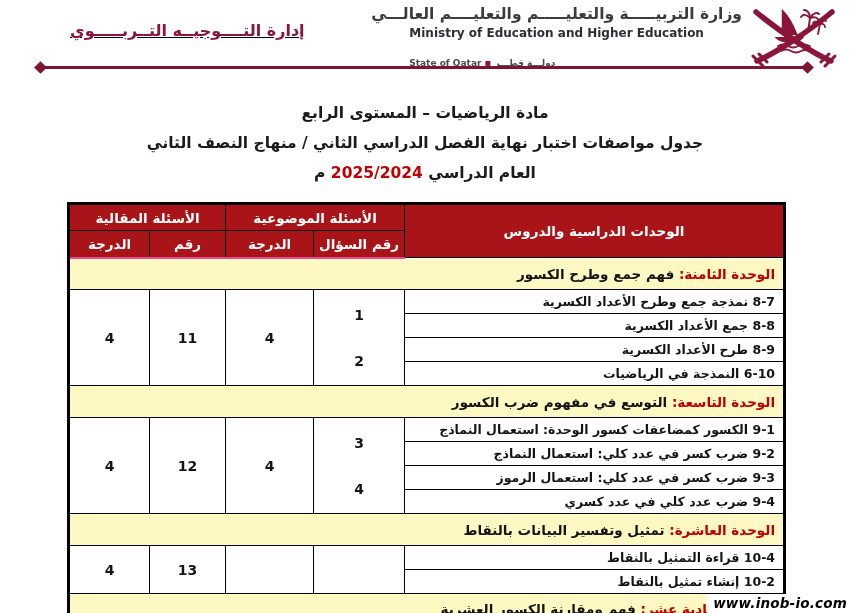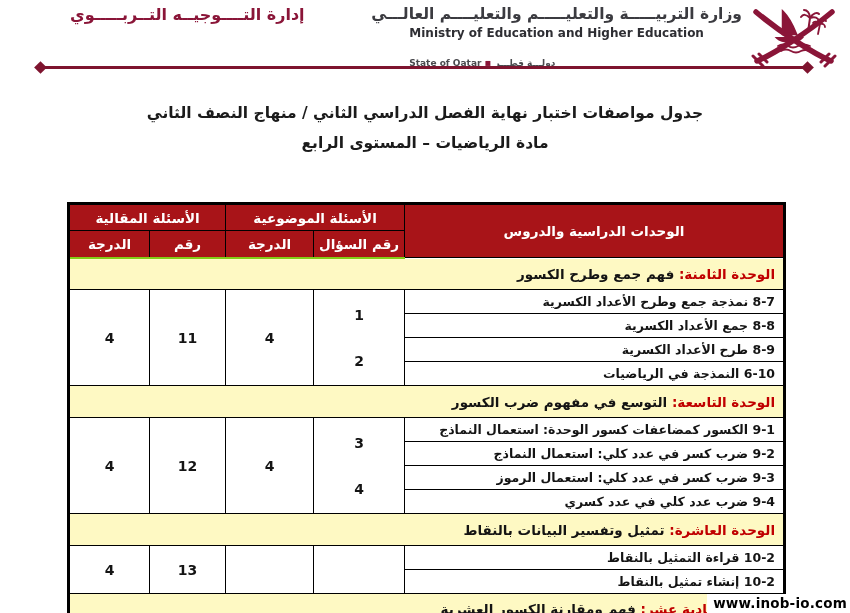--- a/index.html
+++ b/index.html
@@ -6,21 +6,21 @@
   body{
     width:850px;height:613px;position:relative;overflow:hidden;
     background:#ffffff;
     font-family:"DejaVu Sans", sans-serif;
     -webkit-font-smoothing:antialiased;
   }
   .page{position:absolute;inset:0;}
 
   
   .banner{position:absolute;top:0;left:0;right:0;height:70px;background:#fff;}
-  .dept-block{position:absolute;left:55px;top:4px;display:flex;align-items:flex-start;}
+  .dept-block{position:absolute;left:55px;top:20px;display:flex;align-items:flex-start;text-decoration:underline;}
   .vbar{width:3px;background:#8A1538;margin-top:8px;margin-bottom:2px;}
   .dept-text{padding:0 12px;text-align:center;}
   .dept-ar{color:#8A1538;font-size:16px;font-weight:bold;direction:rtl;line-height:22px;}
   .dept-en{color:#6E1D2A;font-size:11.5px;font-weight:bold;margin-top:3px;letter-spacing:.2px;}
 
   .ministry-block{position:absolute;right:12px;top:3px;display:flex;align-items:center;}
   .ministry-text{text-align:center;padding-right:8px;}
   .ministry-ar{color:#3b3b40;font-size:15.5px;font-weight:bold;direction:rtl;line-height:22px;}
   .ministry-en{color:#2e2e33;font-size:12px;font-weight:bold;margin-top:1px;}
   .state-line{direction:rtl;font-size:9px;color:#4a4a4e;font-weight:bold;margin-top:17px;text-align:left;padding-left:38px;}
@@ -44,21 +44,21 @@
   table.spec{
     position:absolute;left:67px;top:202px;width:716px;
     border-collapse:collapse;direction:rtl;table-layout:fixed;
     border:3px solid #000;
   }
   table.spec td{border:1px solid #000;overflow:hidden;}
   td.hdr{
     background:#A81418;color:#fff;font-weight:bold;font-size:13.5px;
     text-align:center;vertical-align:middle;border:2px solid #fff;
   }
-  tr.hdr-sub td.hdr{border-bottom:2px solid #84cc16;}
+  tr.hdr-sub td.hdr{border-bottom:2px solid #ec4899;}
   tr.h27{height:27px;}
   tr.h32{height:32px;}
   tr.h24{height:24px;}
   td.sec{
     background:#fef9c3;font-weight:bold;font-size:13.5px;text-align:right;
     padding:0 8px;vertical-align:middle;
     border-top:2px solid #000;border-bottom:2px solid #000;
   }
   .seclbl{color:#C00000;}
   .sectitle{color:#141414;}
@@ -68,21 +68,21 @@
   }
   td.num{
     text-align:center;vertical-align:middle;font-size:14px;font-weight:bold;
     color:#141414;background:#fff;padding:0;
   }
   .qstack{display:flex;flex-direction:column;justify-content:space-around;align-items:center;height:92px;}
 
   
   .watermark{
     position:absolute;right:0;bottom:0;background:#fff;
-    font-size:13.5px;font-weight:bold;color:#000;
+    font-size:13.5px;font-weight:bold;font-style:italic;color:#000;
     padding:1px 3px 2px 6px;letter-spacing:.2px;
   }
 </style>
 </head>
 <body>
 
 <div class="page">
 
   <div class="banner">
 
@@ -121,22 +121,27 @@
           <path d="M28 42 q 5 -3 10 0 q 5 3 10 0 q 5 -3 12 0" stroke-width="1.8"></path>
           <path d="M31 47 q 5 -3 10 0 q 5 3 10 0 q 4 -2 9 0" stroke-width="1.8"></path>
         </g>
       </svg>
     </div>
 
     <div class="divider"></div>
   </div>
 
   <div class="titles">
+    <div class="t-line">مادة الرياضيات – المستوى الرابع</div>
     <div class="t-line">جدول مواصفات اختبار نهاية الفصل الدراسي الثاني / منهاج النصف الثاني</div>
-    <div class="t-line">مادة الرياضيات – المستوى الرابع</div>
+    <div class="t-line">
+      <span>العام الدراسي</span>
+      <span class="year">2025/2024</span>
+      <span>م</span>
+    </div>
   </div>
 
   <table class="spec" dir="rtl">
     <colgroup>
       <col style="width:380px">
         <col style="width:91px">
         <col style="width:88px">
         <col style="width:76px">
         <col style="width:81px">
     </colgroup>
@@ -210,21 +215,21 @@
           <td class="lesson">9-4 ضرب عدد كلي في عدد كسري</td>
         </tr>
 
       <tr class="h32">
         <td class="sec" colspan="5">
           <span class="seclbl">الوحدة العاشرة:</span>
           <span class="sectitle">تمثيل وتفسير البيانات بالنقاط</span>
         </td>
       </tr>
       <tr class="h24">
-        <td class="lesson">10-2 قراءة التمثيل بالنقاط</td>
+        <td class="lesson">10-4 قراءة التمثيل بالنقاط</td>
         <td class="num" rowspan="2"></td>
         <td class="num" rowspan="2"></td>
         <td class="num" rowspan="2">13</td>
         <td class="num" rowspan="2">4</td>
       </tr>
       <tr class="h24">
           <td class="lesson">10-2 إنشاء تمثيل بالنقاط</td>
         </tr>
 
       <tr class="h32">

